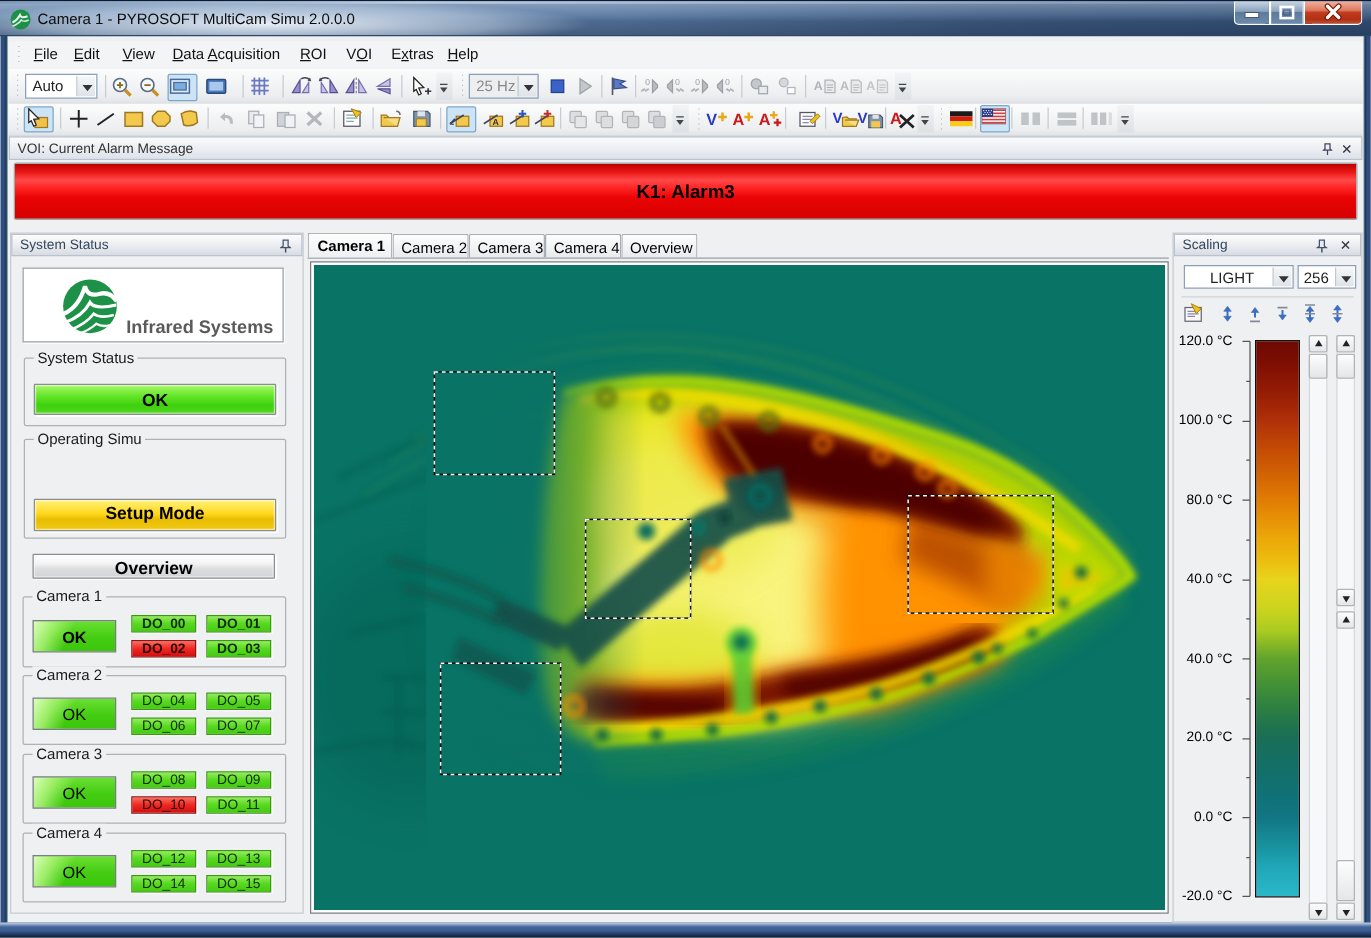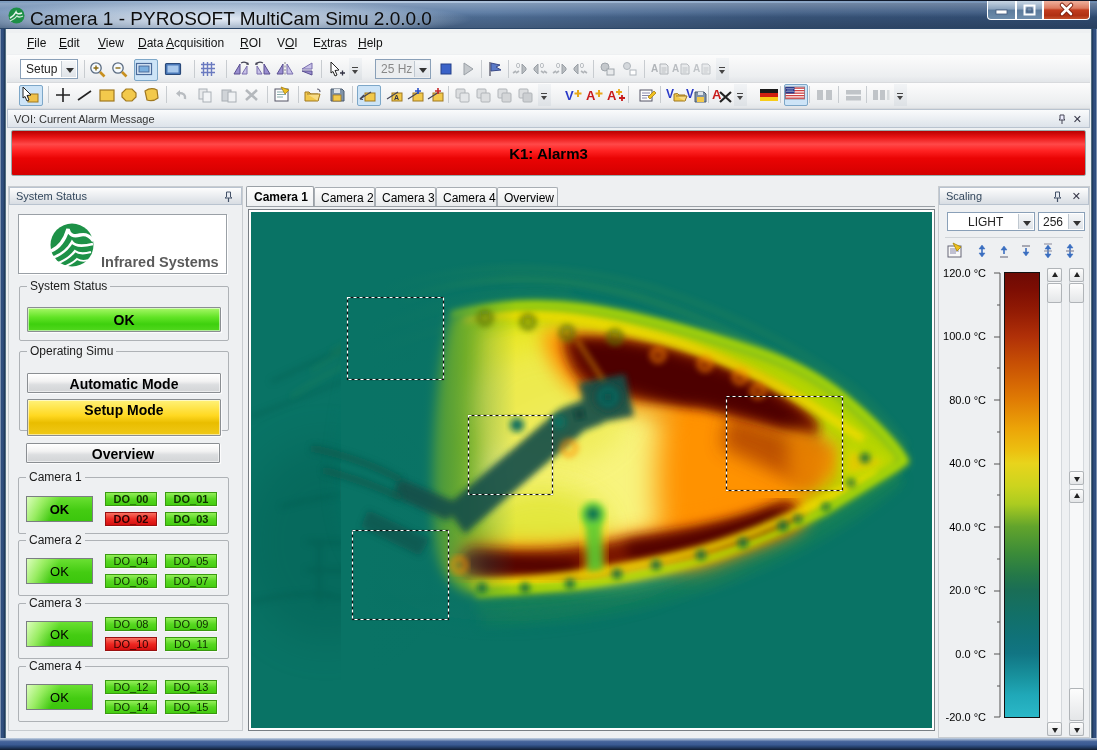--- a/index.html
+++ b/index.html
@@ -3,21 +3,21 @@
 *{margin:0;padding:0;box-sizing:border-box}
 html,body{width:1097px;height:750px;overflow:hidden;font-family:"Liberation Sans",sans-serif}
 #win{position:absolute;left:0;top:0;width:1097px;height:750px;background:#28456e}
 #titlebar{position:absolute;left:0;top:0;width:1097px;height:29px;
  background:
   radial-gradient(ellipse 330px 24px at 215px 18px, rgba(238,244,252,.95), rgba(215,228,242,.45) 55%, rgba(200,215,235,0) 78%),
   linear-gradient(rgba(255,255,255,.32), rgba(255,255,255,.08) 42%, rgba(0,0,0,.10) 60%, rgba(0,0,0,.22)),
   linear-gradient(to right,#6485ad,#54759f 45%,#3d5b83 72%,#33517a);
  border-top:1px solid #10192a;border-bottom:1px solid #2b4769}
 #titlebar:before{content:"";position:absolute;left:0;top:0;width:100%;height:2px;background:linear-gradient(to right,#7e9cbe,#b9cce2 30%,#8fa9c8 70%,#6f8cb0)}
-#title-text{position:absolute;left:30px;top:7px;font-size:19px;color:#0c0c0c;letter-spacing:0}
+#title-text{position:absolute;left:30px;top:7px;font-size:12px;color:#0c0c0c;letter-spacing:0}
 #client{position:absolute;left:6px;top:29px;width:1085px;height:709px;background:#eef0f2}
 #bottomframe{position:absolute;left:0px;top:738px;width:1097px;height:12px;
  background:linear-gradient(#c7d4e4,#44639a 30%,#3a5a92 55%,#24406c 75%,#101c30)}
 #leftframe{position:absolute;left:0;top:29px;width:6px;height:709px;background:linear-gradient(to right,#cfd9e6 0px,#2c4b7c 1px,#32517f 3px,#1c3355 5px,#8aa 6px)}
 #rightframe{position:absolute;left:1091px;top:29px;width:6px;height:709px;background:linear-gradient(to left,#cfd9e6 0px,#2c4b7c 1px,#32517f 3px,#1c3355 5px,#8aa 6px)}
 
 
 .wbtn{position:absolute;top:0;height:19px;border:1px solid #fff;border-top:none;background:linear-gradient(#c8d6e4 0%,#8ba3bd 45%,#5c7b9c 50%,#6d8cab 100%);}
 #btn-min{left:987px;width:29px;border-radius:0 0 0 4px}
 #btn-max{left:1016px;width:27px}
@@ -106,21 +106,21 @@
    <span class="mitem" style="left:233px"><span class="mu">R</span>OI</span>
    <span class="mitem" style="left:270px">V<span class="mu">O</span>I</span>
    <span class="mitem" style="left:306px">E<span class="mu">x</span>tras</span>
    <span class="mitem" style="left:351px"><span class="mu">H</span>elp</span>
  </div>
  <div id="tb1"></div>
  <div id="tb2"></div>
  <div id="tbi" style="position:absolute;left:0;top:0;width:1097px;height:130px">
       <span class="grip" style="left:13px;top:59px;height:20px"></span>
       <span class="combo" style="left:20px;top:59px;width:58px;height:20px">
-        <span style="position:absolute;left:5px;top:2px">Setup</span>
+        <span style="position:absolute;left:5px;top:2px">Auto</span>
         <span class="arr"></span>
       </span>
       <span class="tsep" style="left:84px;top:60px;height:18px"></span>
       <span class="ico" style="left:88px;top:60px;width:20px;height:20px"><svg width="18" height="18" viewBox="0 0 18 18">
           <circle cx="8" cy="8" r="5.2" fill="#f6fafe" stroke="#5a6b80" stroke-width="1.3"></circle>
           <line x1="12" y1="12" x2="16.5" y2="16.5" stroke="#c89020" stroke-width="2.6"></line>
           <path d="M8 5.5v5M5.5 8h5" stroke="#8a6a10" stroke-width="1.4"></path>
         </svg></span>
       <span class="ico" style="left:110px;top:60px;width:20px;height:20px"><svg width="18" height="18" viewBox="0 0 18 18">
           <circle cx="8" cy="8" r="5.2" fill="#f6fafe" stroke="#5a6b80" stroke-width="1.3"></circle>
@@ -441,22 +441,21 @@
       <path d="M12 45.5 Q22 42 27 37 Q32 40 38 38" stroke="#fff" stroke-width="1.8" fill="none"></path>
     </svg>
     <span style="position:absolute;left:82px;top:39px;font-size:14.5px;font-weight:bold;color:#5a5a5a">Infrared Systems</span>
   </div>
   <div class="gbox" style="left:10px;top:99px;width:210px;height:55px">
         <span class="gleg">System Status</span>
     <div class="btn btn-green" style="left:7px;top:20px;width:194px;height:25px;font-size:14px;line-height:25px">OK</div>
   </div>
   <div class="gbox" style="left:10px;top:164px;width:210px;height:80px">
         <span class="gleg">Operating Simu</span>
-    <div class="btn btn-silver" style="left:7px;top:21px;width:194px;height:20px;font-size:14px;line-height:20px">Automatic Mode</div>
-    <div class="btn btn-yellow" style="left:7px;top:47px;width:194px;height:37px;font-size:14px;line-height:21px">Setup Mode</div>
+    <div class="btn btn-yellow" style="left:7px;top:47px;width:194px;height:26px;font-size:14px;line-height:21px">Setup Mode</div>
   </div>
   <div class="btn btn-silver" style="left:17px;top:256px;width:194px;height:20px;font-size:14px;line-height:20px">Overview</div>
   <div class="gbox" style="left:9px;top:290px;width:211px;height:57px">
         <span class="gleg">Camera 1</span>
     <div class="okbtn" style="left:7px;top:18px;font-weight:bold;font-size:13px;line-height:26px">OK</div>
     <div class="dob" style="left:86px;top:14px;font-weight:bold">DO_00</div>
     <div class="dob" style="left:146px;top:14px;font-weight:bold">DO_01</div>
     <div class="dob dobr" style="left:86px;top:34px;font-weight:bold">DO_02</div>
     <div class="dob" style="left:146px;top:34px;font-weight:bold">DO_03</div>
   </div>

